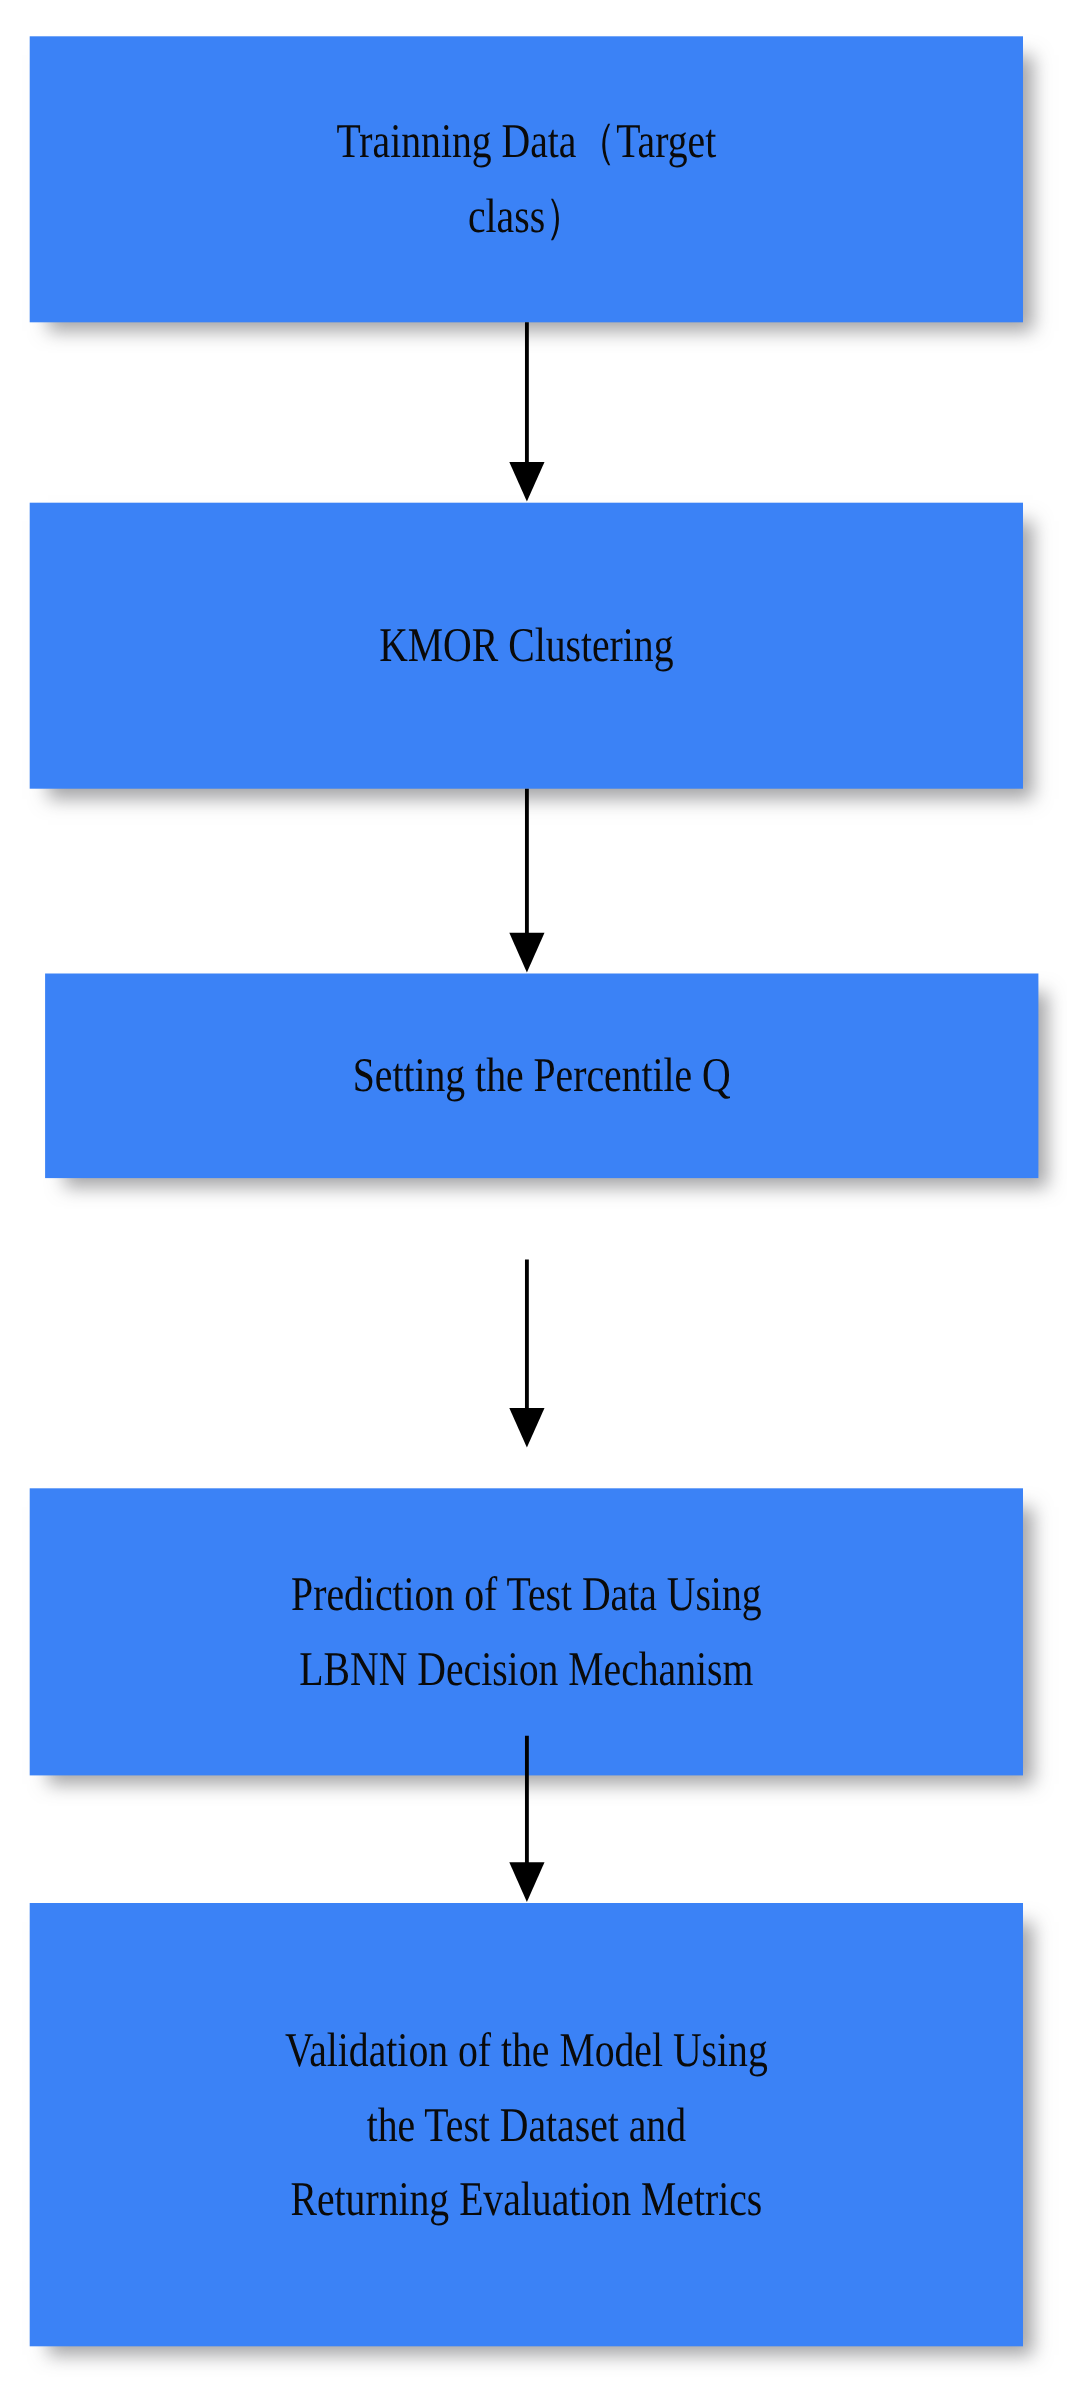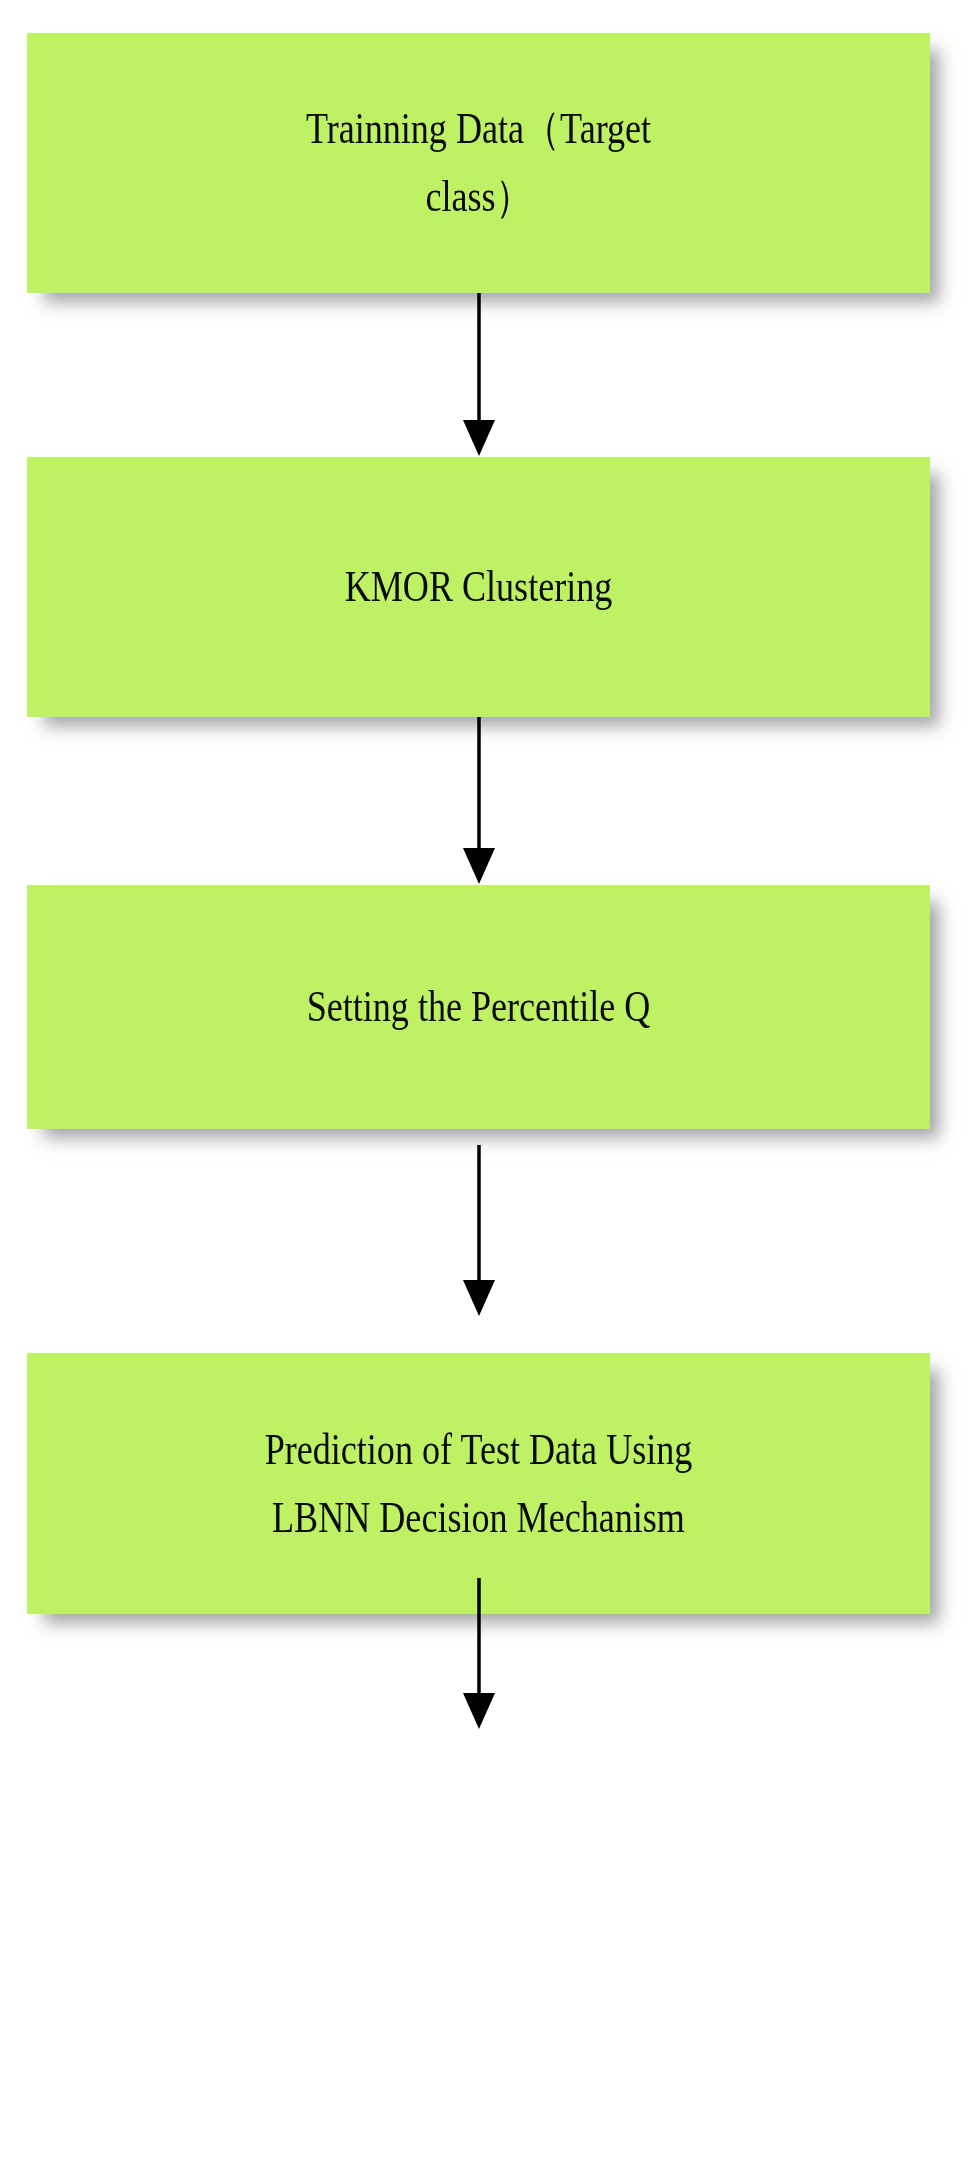--- a/index.html
+++ b/index.html
@@ -19,21 +19,21 @@
     position: absolute;
     left: 0; top: 0;
     width: 970px;
     height: 2179px;
   }
 
   .node {
     position: absolute;
     left: 27px;
     width: 903px;
-    background: #bef264;
+    background: #3b82f6;
     box-shadow: 13px 13px 16px -4px rgba(90, 90, 92, 0.55);
     display: flex;
     align-items: center;
     justify-content: center;
     box-sizing: border-box;
     padding: 0 26px;
   }
 
   .node-label {
     width: 100%;
@@ -45,21 +45,21 @@
     font-weight: 400;
     transform: scaleX(0.82);
     transform-origin: center center;
     letter-spacing: 0px;
     white-space: pre-line;
   }
 
   
   #node-1 { top: 33px;   height: 260px; }
   #node-2 { top: 457px;  height: 260px; }
-  #node-3 { top: 885px;  height: 244px; }
+  #node-3 { top: 885px;  height: 186px; margin-left: 14px; }
   #node-4 { top: 1317px; height: 261px; margin-top: 36px; }
   #node-5 { top: 1730px; height: 403px; }
 
   .connector {
     position: absolute;
     left: 462px;
     width: 34px;
   }
   .connector svg {
     display: block;
@@ -117,14 +117,19 @@
 LBNN Decision Mechanism</span>
   </div>
 
   <div class="connector" id="connector-4">
     <svg viewBox="0 0 34 152" preserveAspectRatio="none" aria-hidden="true">
       <line x1="17" y1="0" x2="17" y2="119" stroke="#000000" stroke-width="3.5"></line>
       <polygon points="1,115 33,115 17,151" fill="#000000"></polygon>
     </svg>
   </div>
 
+  <div class="node" id="node-5">
+    <span class="node-label">Validation of the Model Using
+the Test Dataset and
+Returning Evaluation Metrics</span>
+  </div>
 
 </div>
 
 </body></html>

